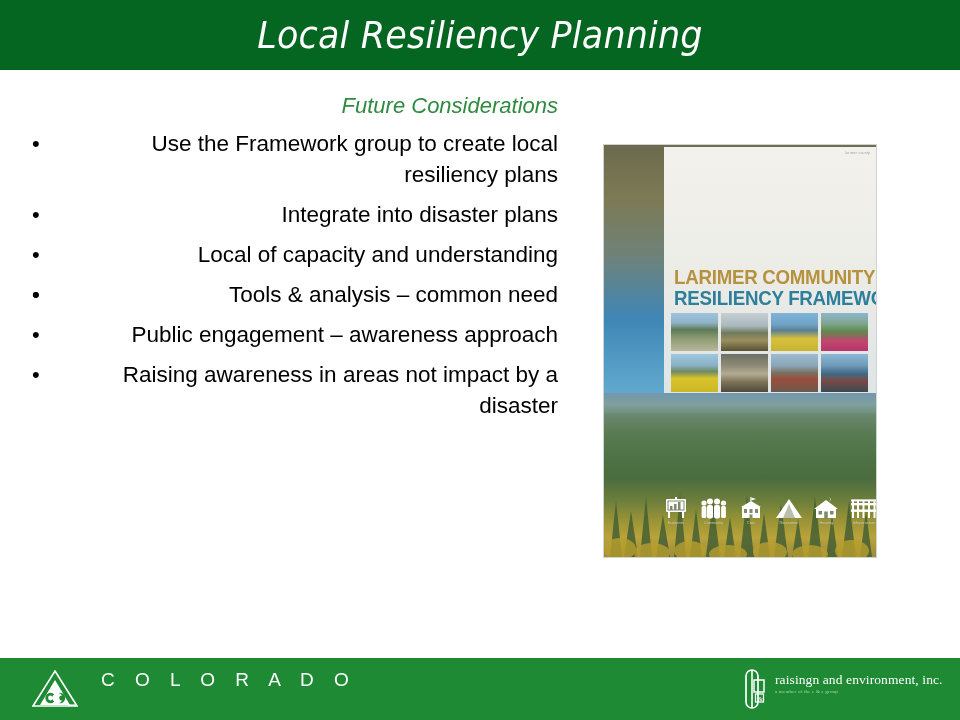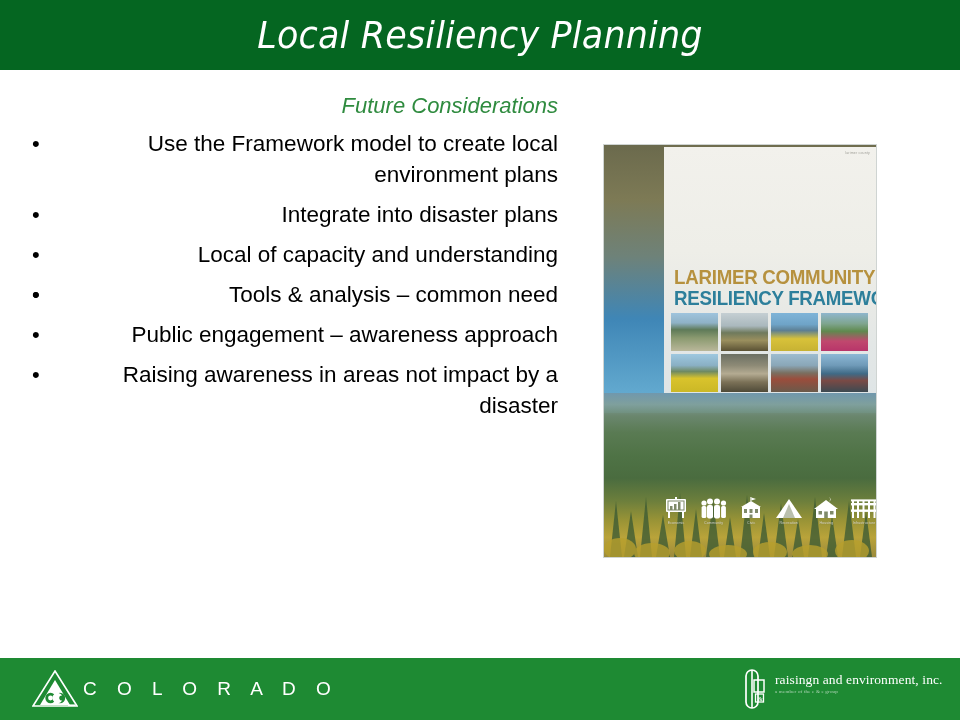--- a/index.html
+++ b/index.html
@@ -239,22 +239,21 @@
   .footer-band {
     position: absolute;
     left: 0; top: 658px;
     width: 960px; height: 62px;
     background: #1e8a33;
   }
   .colorado-logo {
     position: absolute;
     left: 32px; top: 670px;
     display: flex;
-    align-items: center;
-    gap: 5px;
+    gap: 23px;
   }
   .colorado-word {
     color: #ffffff;
     font-size: 19px;
     letter-spacing: 7.5px;
     font-weight: 400;
     line-height: 20px;
   }
   .ee-logo {
     position: absolute;
@@ -294,21 +293,21 @@
 <div class="slide">
 
   <div class="header-band"></div>
   <div class="slide-title">Local Resiliency Planning</div>
 
   <div class="body-col">
     <div class="subhead">Future Considerations</div>
     <ul class="bullets">
       <li>
         <span class="dot">•</span>
-        <span>Use the Framework model to create local environment plans</span>
+        <span>Use the Framework group to create local resiliency plans</span>
       </li>
       <li>
         <span class="dot">•</span>
         <span>Integrate into disaster plans</span>
       </li>
       <li>
         <span class="dot">•</span>
         <span>Local of capacity and understanding</span>
       </li>
       <li>

